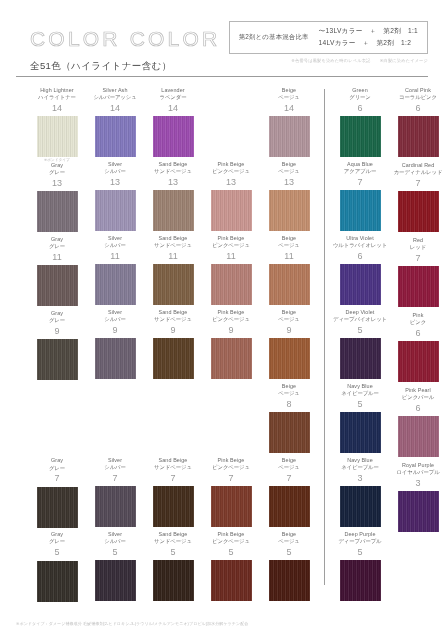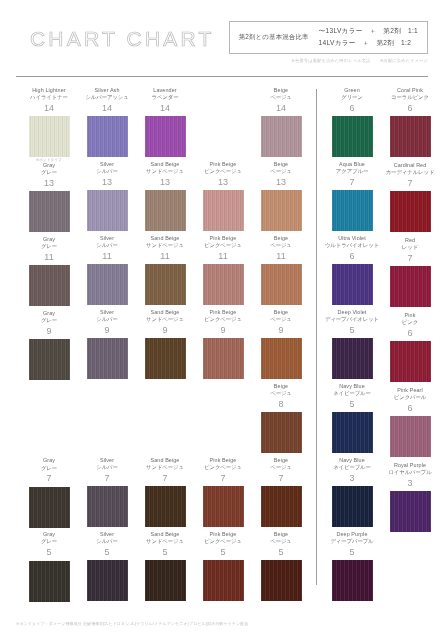--- a/index.html
+++ b/index.html
@@ -35,21 +35,21 @@
     position: absolute; top: 58px; right: 14px;
     font-size: 4.2px; color: #c2c2c2; letter-spacing: .2px; white-space: nowrap;
   }
   .ratio-note span { margin-left: 8px; }
   .hrule { position:absolute; left: 16px; right: 14px; top: 76px; height: 1px; background: #9b9b9b; }
 
   
   .chart { position: relative; display: flex; padding: 9px 0 0 0; height: 527px; }
   .divider { width: 1px; background: #9e9e9e; margin: 2px 6px 20px 6px; flex: 0 0 1px; }
   .col-group { display: flex; }
-  .left-group { padding-left: 20px; }
+  .left-group { padding-left: 28px; }
   .right-group { padding-left: 0px; }
   .grid-col { display: flex; flex-direction: column; }
 
   .cell { width: 58px; height: 75px; position: relative; }
   .cell .labels { text-align: center; }
   .cell .en { font-size: 5.4px; color: #6a6a6a; line-height: 1.35; letter-spacing: .1px; white-space: nowrap; }
   .cell .jp { font-size: 5.4px; color: #6a6a6a; line-height: 1.4; letter-spacing: -0.1px; white-space: nowrap; }
   .cell .lv { font-size: 9px; color: #9a9a9a; line-height: 1.5; font-weight: 300; }
   .swatch {
     width: 41px; height: 41px; margin: 1px auto 0 auto; position: relative; overflow: hidden;
@@ -73,21 +73,22 @@
     position: absolute; left: 16px; bottom: 9px; right: 12px;
     font-size: 4px; color: #bdbdbd; letter-spacing: .1px; white-space: nowrap;
   }
 </style>
 </head>
 <body>
 
 <div class="page">
 
   <div class="header">
-    <div class="title">CHART CHART</div>
+    <div class="title">COLOR COLOR</div>
+    <div class="subtitle">全51色（ハイライトナー含む）</div>
 
     <div class="ratio-box">
       <div class="ratio-label">第2剤との基本混合比率</div>
       <div class="ratio-lines">
         <div class="ratio-line">〜13LVカラー　＋　第2剤　1:1</div>
         <div class="ratio-line">14LVカラー　＋　第2剤　1:2</div>
       </div>
     </div>
 
     <div class="ratio-note">

